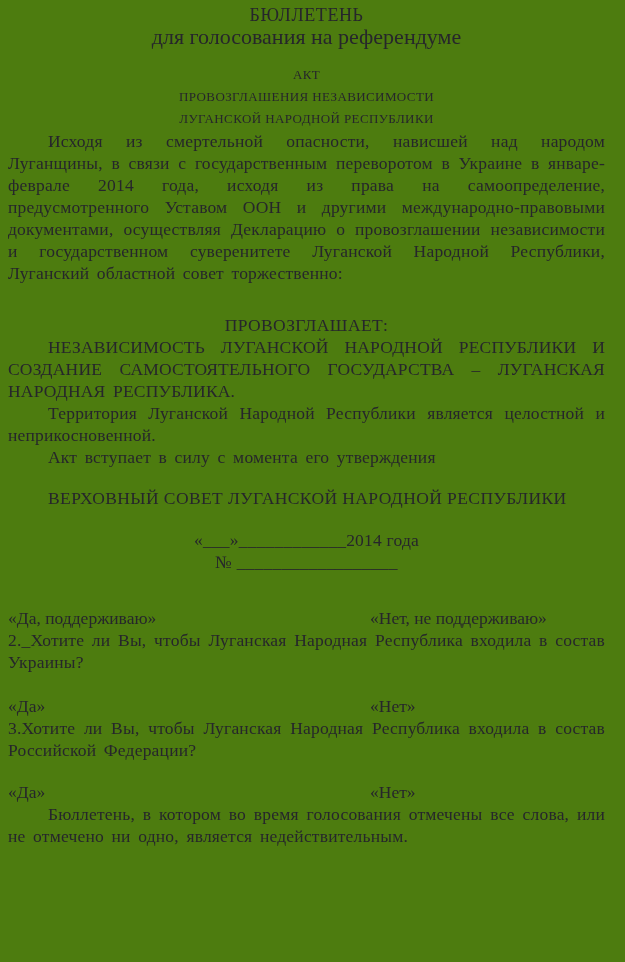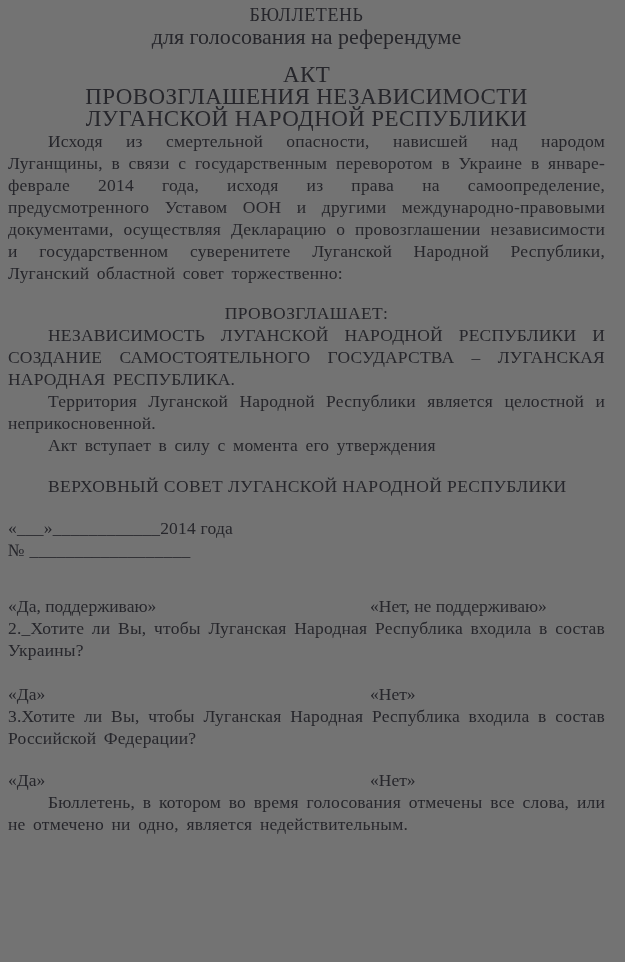--- a/index.html
+++ b/index.html
@@ -6,58 +6,58 @@
     margin: 0;
     padding: 0;
     background: #ffffff;
   }
   .page {
     position: relative;
     width: 625px;
     height: 962px;
     box-sizing: border-box;
     padding: 4px 20px 0 8px;
-    background: #737373;
+    background: #4d7c0f;
     color: #26262b;
     font-family: "Liberation Serif", "DejaVu Serif", serif;
     font-size: 17.5px;
     line-height: 22px;
     overflow: hidden;
   }
   .center { text-align: center; }
   .title {
     font-size: 18px;
     letter-spacing: 0.6px;
   }
   .subtitle { font-size: 22px; }
   .act-title {
     margin-top: 16px;
-    font-size: 23px;
+    font-size: 13px;
     letter-spacing: 0.4px;
   }
   p.para {
     margin: 0;
     text-align: justify;
     word-spacing: 3px;
     letter-spacing: 0.2px;
   }
   .indent { text-indent: 40px; }
   .caps { letter-spacing: 0.3px; }
   .mt-preamble { margin-top: 11px; }
   .heading { letter-spacing: 0.4px; }
-  .mt-proclaims { margin-top: 18px; }
+  .mt-proclaims { margin-top: 30px; }
   .mt-procl { margin-top: 20px; }
   .mt-terr { margin-top: 18px; }
   .council {
     margin-top: 19px;
     padding-left: 40px;
     letter-spacing: 0.4px;
   }
   .mt-date { margin-top: 20px; }
-  .date-line, .number-line { letter-spacing: 0.2px; }
+  .date-line, .number-line { letter-spacing: 0.2px; text-align: center; }
   .mt-q1 { margin-top: 18px; }
   .mt-q2 { margin-top: 12px; }
   .options {
     position: relative;
     height: 22px;
   }
   .mt-opts1 { margin-top: 34px; }
   .mt-opts2 { margin-top: 22px; }
   .mt-opts3 { margin-top: 20px; }
   .opt-yes { position: absolute; left: 0; }

